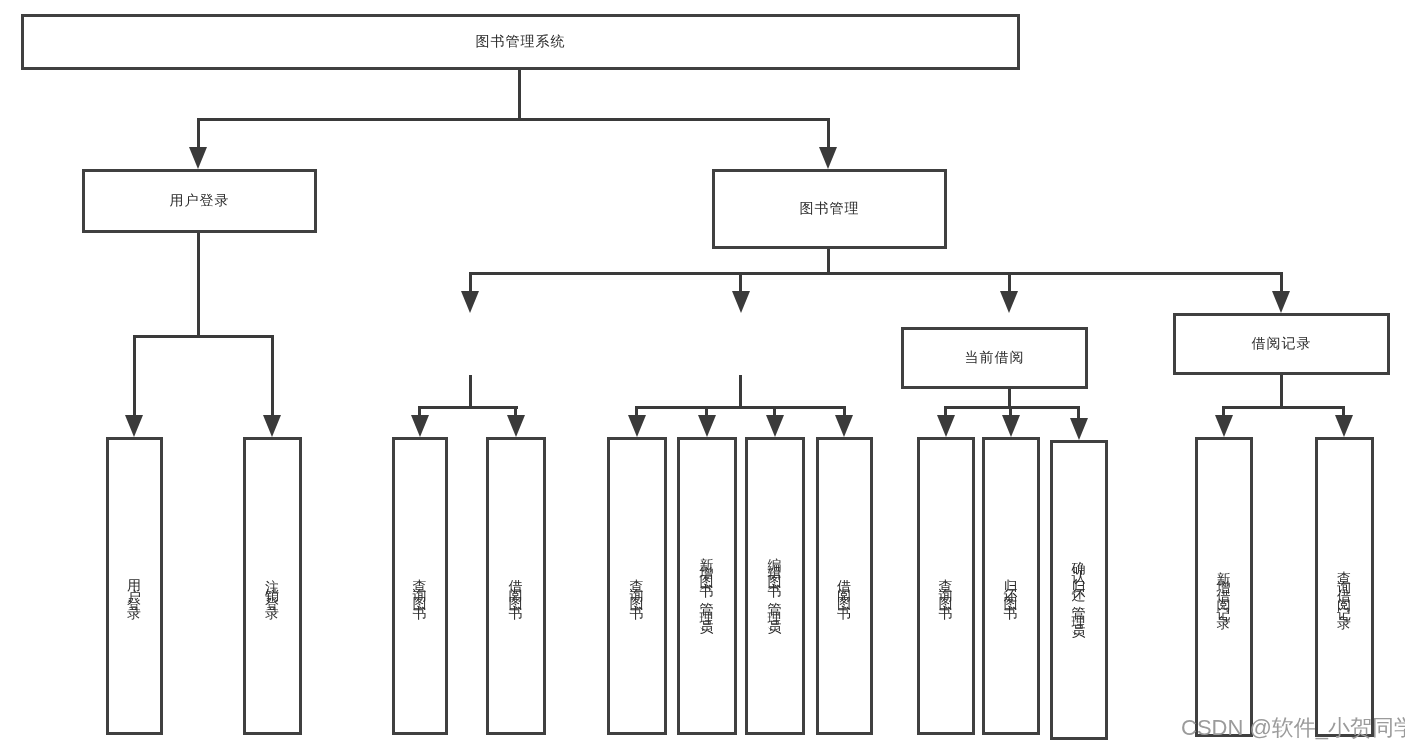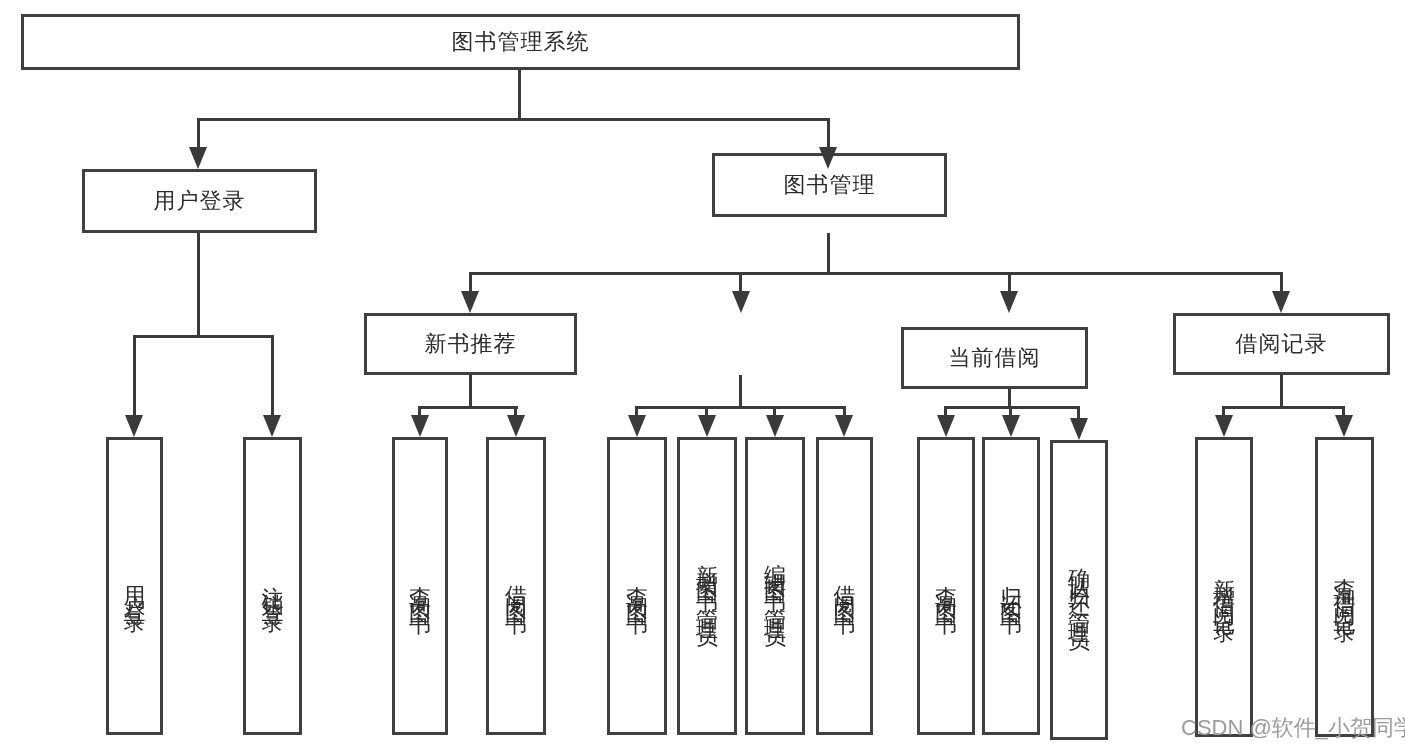--- a/index.html
+++ b/index.html
@@ -12,21 +12,21 @@
   }
   .box{
     position:absolute;
     box-sizing:border-box;
     background:#ffffff;
     border:3px solid #404040;
     display:flex;
     align-items:center;
     justify-content:center;
     color:#2b2b2b;
-    font-size:22px;
+    font-size:14px;
     z-index:2;
   }
   .box .lbl{white-space:nowrap;}
   .box.h .lbl{letter-spacing:1px;}
   .box.v .lbl{
     writing-mode:vertical-rl;
     text-orientation:mixed;
     letter-spacing:9px;
     white-space:nowrap;
   }
@@ -60,21 +60,21 @@
   <div class="vline" style="left:518px;top:69px;height:49px"></div>
   <div class="hline" style="left:197px;top:118px;width:633px"></div>
   <div class="vline" style="left:197px;top:118px;height:32px"></div>
   <div class="arrow" style="left:189px;top:147px"></div>
   <div class="vline" style="left:827px;top:118px;height:32px"></div>
   <div class="arrow" style="left:819px;top:147px"></div>
 
   <div class="box h" style="left:82px;top:169px;width:235px;height:64px">
     <span class="lbl">用户登录</span>
   </div>
-  <div class="box h" style="left:712px;top:153px;width:235px;height:64px">
+  <div class="box h" style="left:712px;top:169px;width:235px;height:80px">
     <span class="lbl">图书管理</span>
   </div>
 
   <div class="vline" style="left:197px;top:233px;height:102px"></div>
   <div class="hline" style="left:133px;top:335px;width:141px"></div>
   <div class="vline" style="left:133px;top:335px;height:82px"></div>
   <div class="arrow" style="left:125px;top:415px"></div>
   <div class="vline" style="left:271px;top:335px;height:82px"></div>
   <div class="arrow" style="left:263px;top:415px"></div>
 
@@ -82,23 +82,20 @@
   <div class="hline" style="left:469px;top:272px;width:813px"></div>
   <div class="vline" style="left:469px;top:272px;height:21px"></div>
   <div class="arrow" style="left:461px;top:291px"></div>
   <div class="vline" style="left:739px;top:272px;height:21px"></div>
   <div class="arrow" style="left:732px;top:291px"></div>
   <div class="vline" style="left:1008px;top:272px;height:21px"></div>
   <div class="arrow" style="left:1000px;top:291px"></div>
   <div class="vline" style="left:1280px;top:272px;height:21px"></div>
   <div class="arrow" style="left:1272px;top:291px"></div>
 
-  <div class="box h" style="left:364px;top:313px;width:213px;height:62px">
-    <span class="lbl">新书推荐</span>
-  </div>
   <div class="box h" style="left:901px;top:327px;width:187px;height:62px">
     <span class="lbl">当前借阅</span>
   </div>
   <div class="box h" style="left:1173px;top:313px;width:217px;height:62px">
     <span class="lbl">借阅记录</span>
   </div>
 
   <div class="vline" style="left:469px;top:375px;height:31px"></div>
   <div class="hline" style="left:418px;top:406px;width:100px"></div>
   <div class="vline" style="left:418px;top:406px;height:11px"></div>

